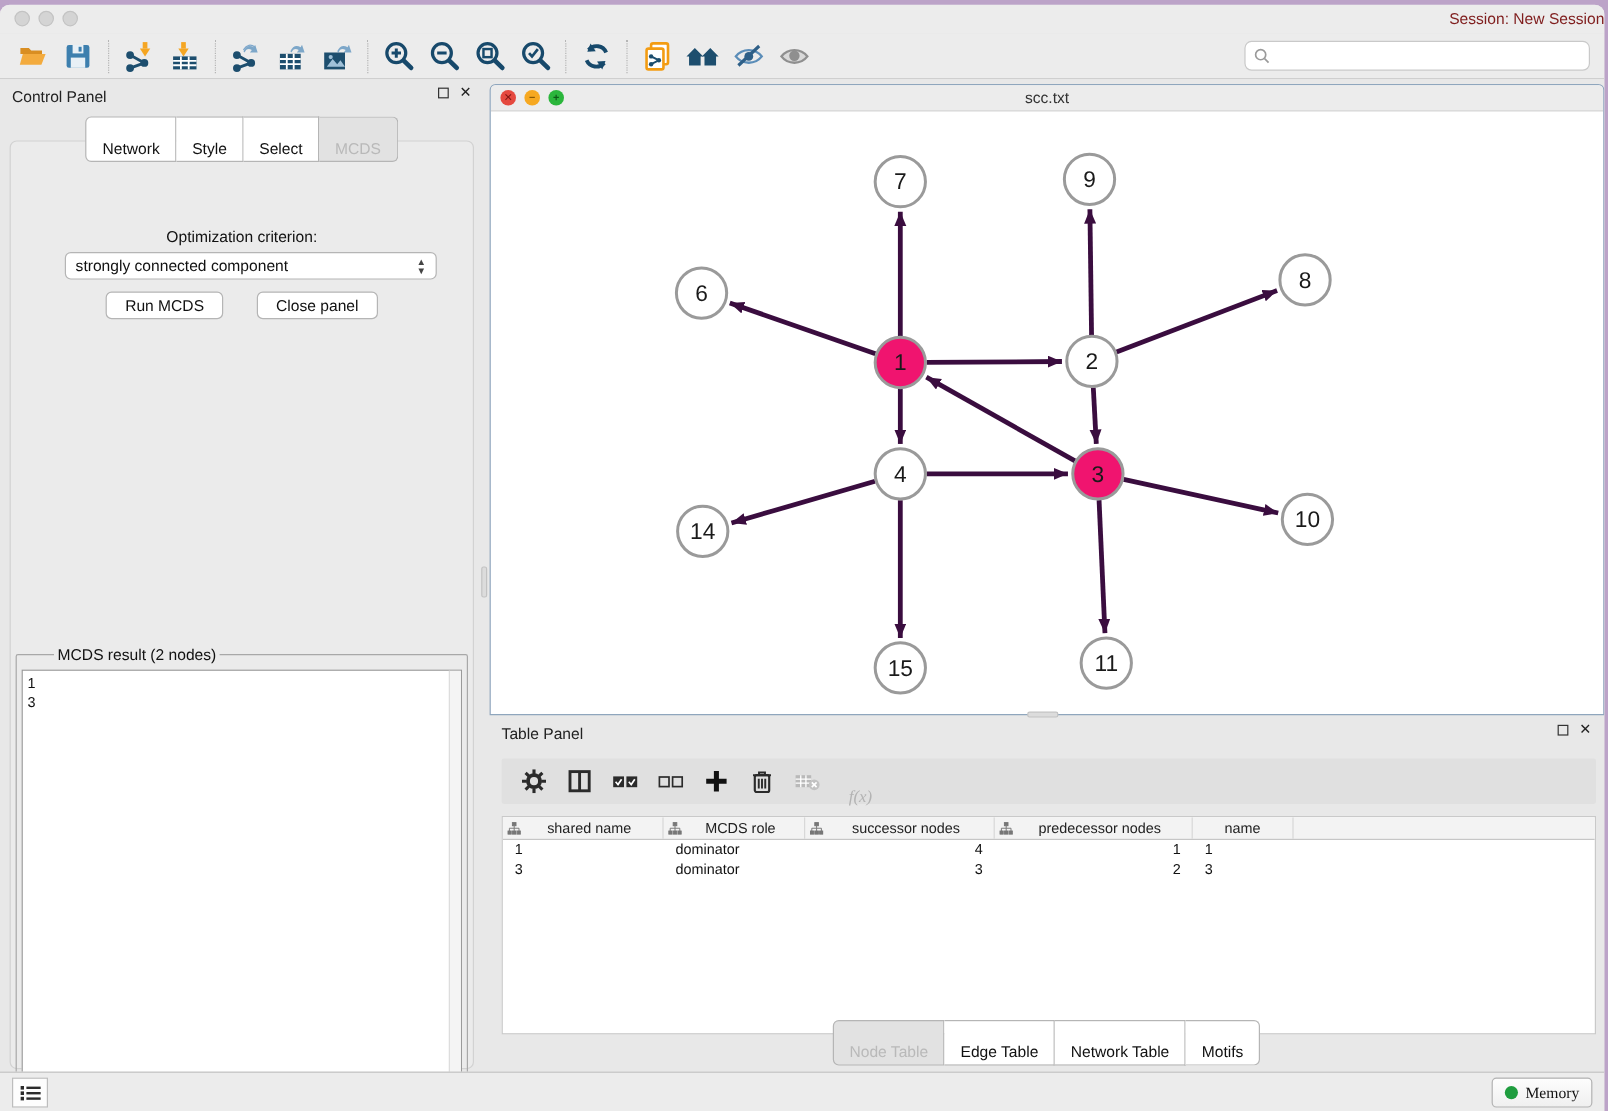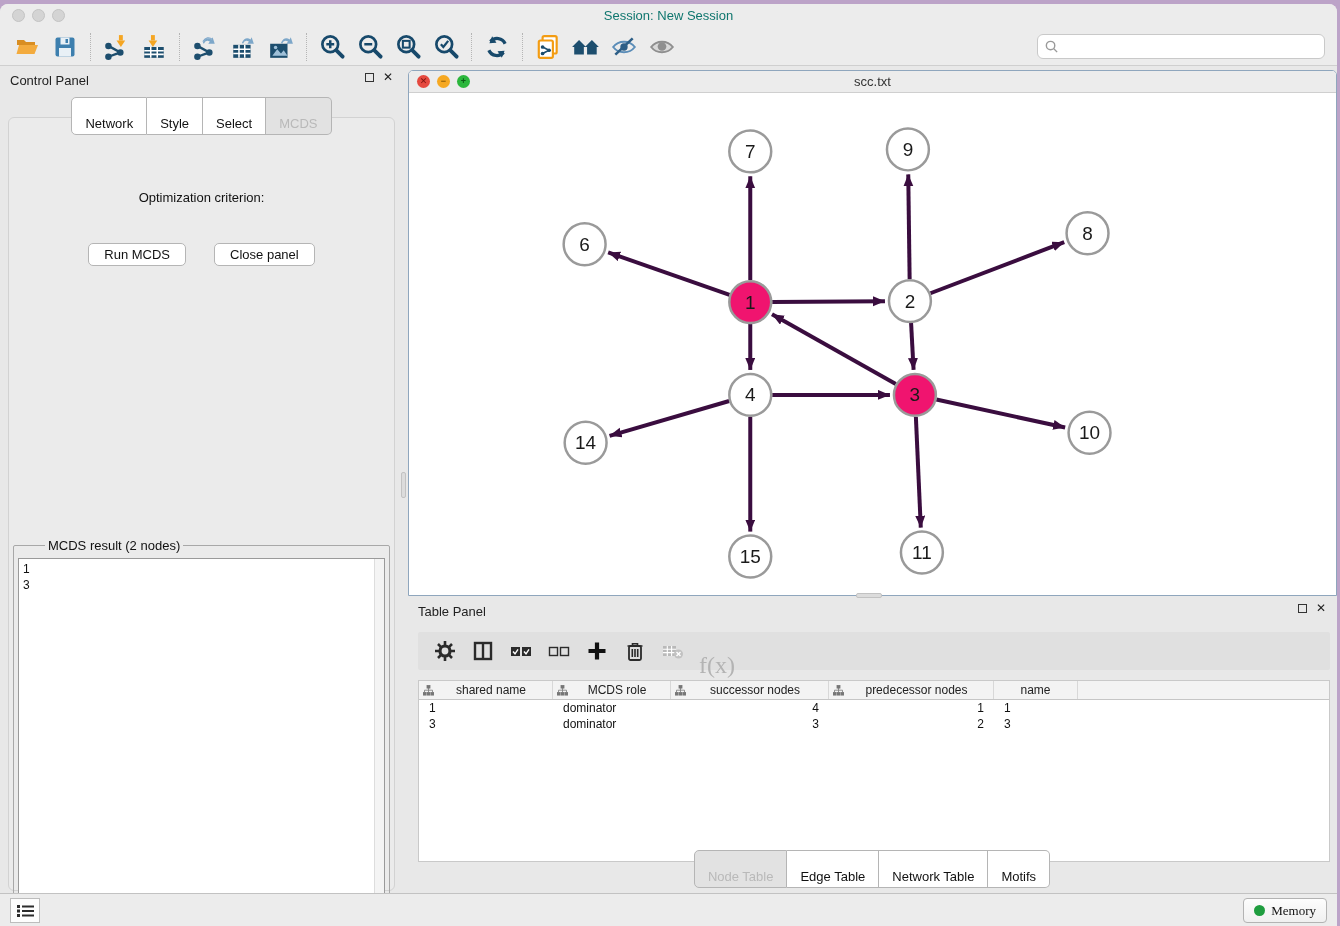--- a/index.html
+++ b/index.html
@@ -6,22 +6,22 @@
   html,body { width:1340px; height:926px; overflow:hidden; }
   body { background:#bca3c8; font-family:"Liberation Sans","DejaVu Sans",sans-serif; position:relative; }
 
   .window { position:absolute; left:0; top:4px; width:1337px; height:922px;
             background:#e9e9e9; border-radius:8px 8px 0 0; overflow:hidden; }
 
   
   .titlebar { position:absolute; left:0; top:0; width:100%; height:24px; background:#ececec; }
   .tl-dot { position:absolute; top:5px; width:13px; height:13px; border-radius:50%;
             background:#d4d4d4; border:1px solid #c3c3c3; }
-  .win-title { position:absolute; left:0; right:0; top:4px; text-align:center;
-               font-size:13px; color:#0f766e; }
+  .win-title { position:absolute; left:0; right:0; top:4px; text-align:right;
+               font-size:13px; color:#7f1d1d; }
 
   
   .toolbar { position:absolute; left:0; top:24px; width:100%; height:38px; background:#ececec;
              border-bottom:1px solid #cfcfcf; display:flex; align-items:center; padding-left:8px; }
   .tb-btn { width:38px; height:30px; display:flex; align-items:center; justify-content:center;
             background:transparent; border:none; }
   .tb-sep { width:1px; height:28px; margin:0 6px; border-left:1px dotted #b5b5b5; }
   .search-wrap { position:absolute; right:12px; top:6px; width:288px; height:25px;
                  background:#fff; border:1px solid #c9c9c9; border-radius:6px;
                  display:flex; align-items:center; padding:0 6px; }
@@ -80,21 +80,21 @@
                 background:#dcdcdc; border:1px solid #c2c2c2; border-radius:2px; }
   .splitter-h { position:absolute; left:856px; top:527px; width:26px; height:5px;
                 background:#dcdcdc; border:1px solid #c2c2c2; border-radius:2px; }
 
   
   .tpanel { position:absolute; left:410px; top:533px; width:924px; height:293px; }
   .tp-toolbar { position:absolute; left:8px; right:4px; top:33px; height:38px; background:#e0e0e0;
                 display:flex; align-items:center; gap:4px; padding-left:10px; border-radius:2px; }
   .tp-btn { width:34px; height:30px; display:flex; align-items:center; justify-content:center;
             background:transparent; border:none; }
-  .fx { font-family:"Liberation Serif","DejaVu Serif",serif; font-size:24px; color:#b3b3b3;margin-top:28px; }
+  .fx { font-family:"Liberation Serif","DejaVu Serif",serif; font-style:italic; font-size:14px; color:#b3b3b3;margin-top:28px; }
 
   .tbl { position:absolute; left:8px; right:4px; top:81px; bottom:30px; background:#fff;
          border:1px solid #c9c9c9; overflow:hidden; }
   .tbl-head { display:flex; height:19px; background:#f3f3f3; border-bottom:1px solid #c6c6c6; }
   .th { display:flex; align-items:center; font-size:12px; color:#222; border-right:1px solid #d8d8d8;
         padding:0 4px; }
   .th .th-label { flex:1; text-align:center; }
   .tbl-row { display:flex; height:16px; }
   .td { font-size:12px; color:#111; padding:0 10px; line-height:16px; white-space:nowrap; overflow:hidden; }
 
@@ -268,20 +268,24 @@
         <span class="close-ic">✕</span>
       </div>
       <div class="cp-tabs seg" id="cp-tabs">
           <button class="seg-tab">Network</button>
           <button class="seg-tab">Style</button>
           <button class="seg-tab">Select</button>
           <button class="seg-tab sel-dis">MCDS</button>
         </div>
       <div class="cp-content">
         <div class="opt-label">Optimization criterion:</div>
+        <div class="criterion">
+          <span>strongly connected component</span>
+          <span class="chev">▲<br>▼</span>
+        </div>
         <div class="btn-row">
           <button class="mac-btn">Run MCDS</button>
           <button class="mac-btn">Close panel</button>
         </div>
         <div class="mcds-box">
           <div class="mcds-legend">MCDS result (2 nodes)</div>
           <div class="mcds-list" id="mcds-list">
               <div class="item">1</div>
               <div class="item">3</div>
             </div>

